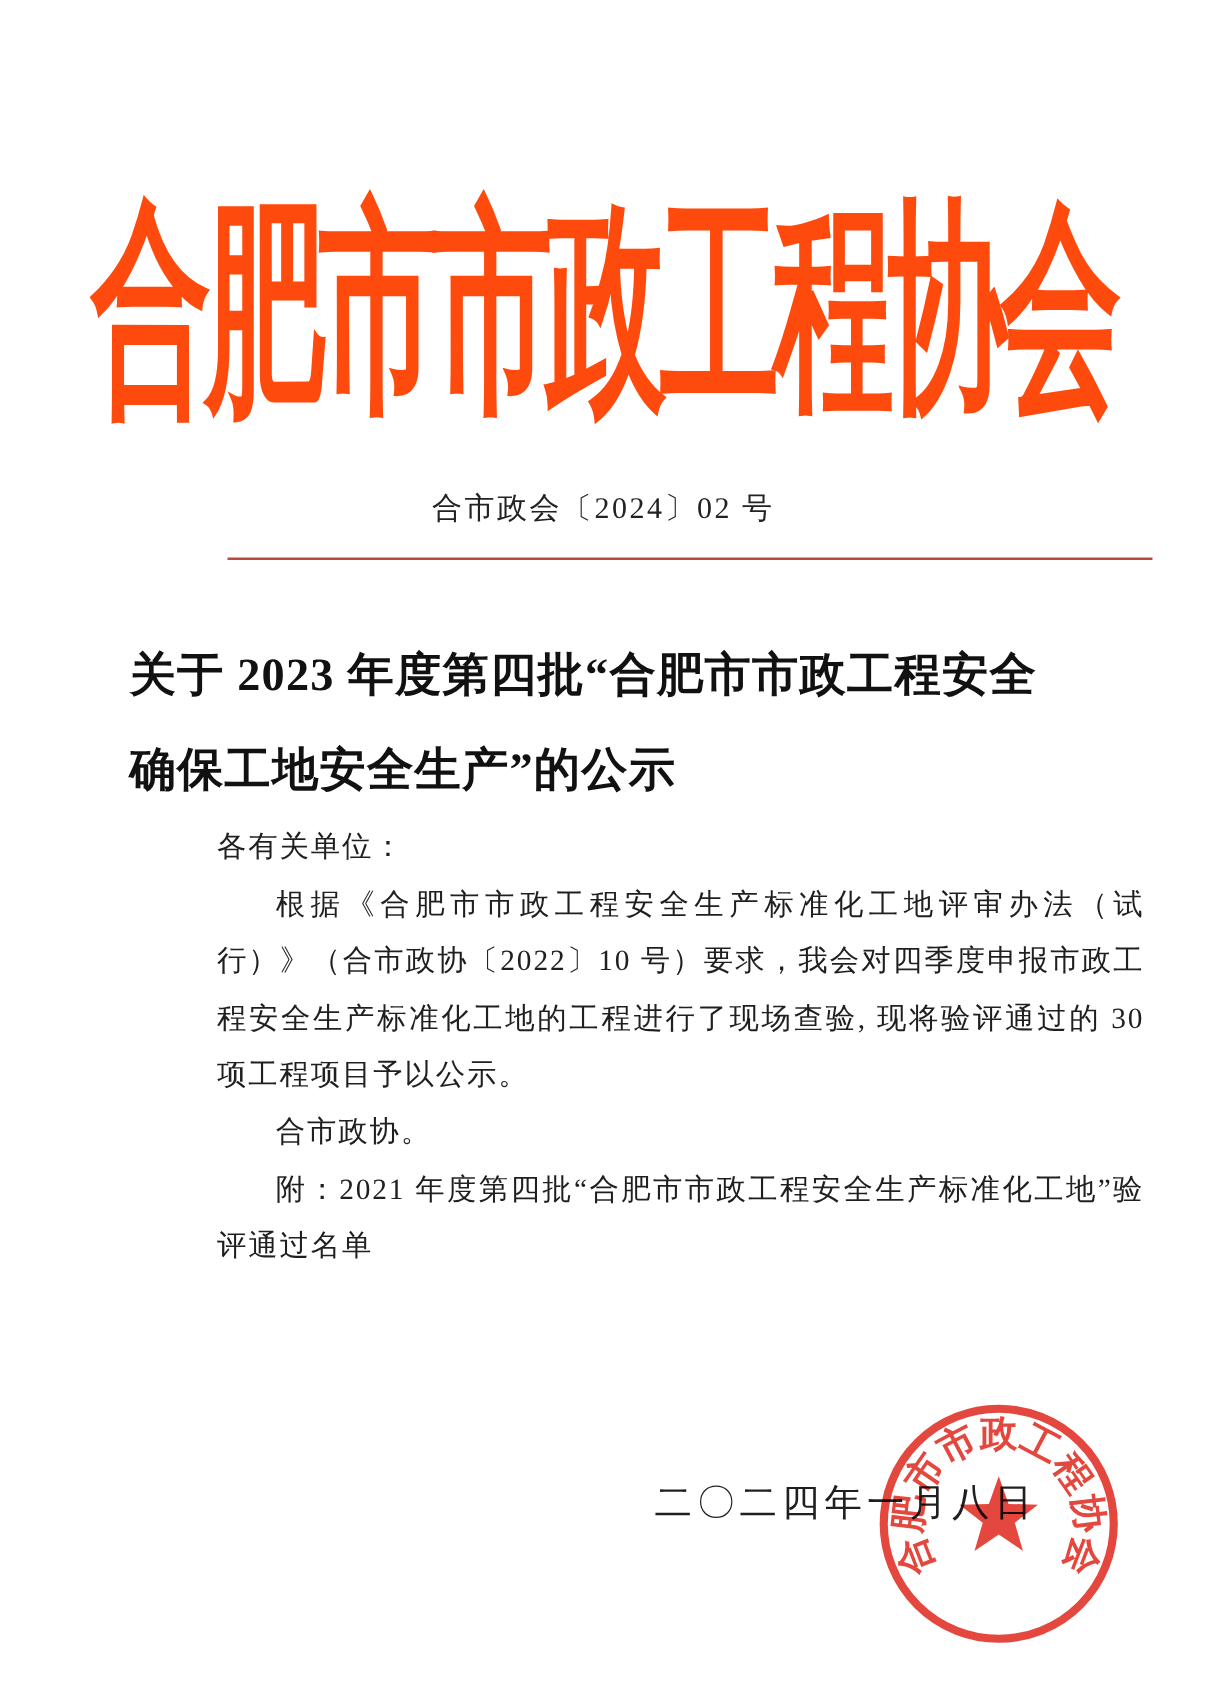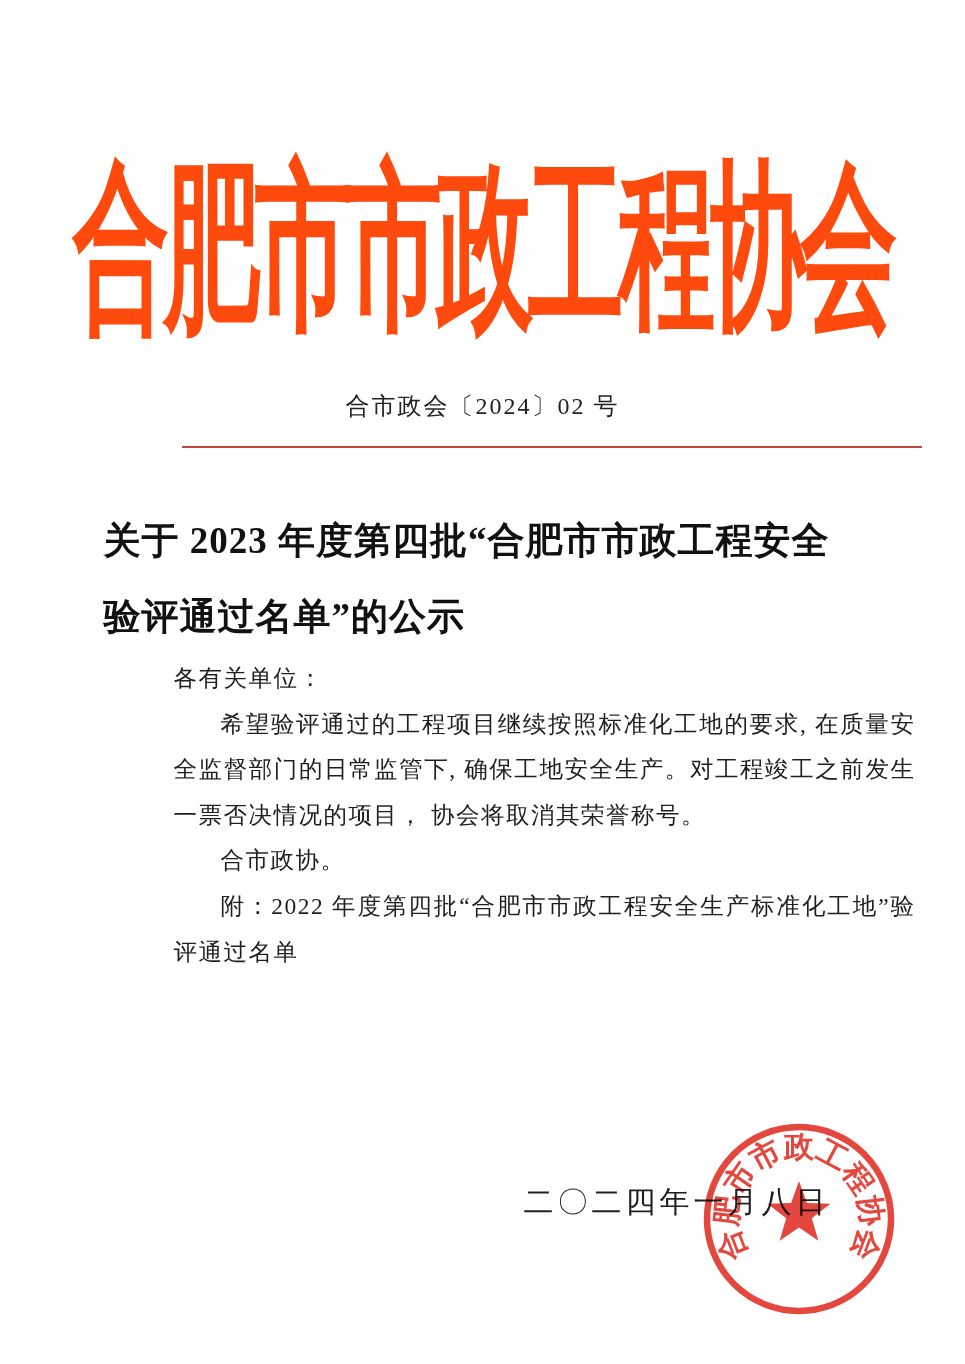--- a/index.html
+++ b/index.html
@@ -111,28 +111,28 @@
 <div class="page">
 
   <div class="org-header">合肥市市政工程协会</div>
 
   <div class="doc-number">合市政会〔2024〕02 号</div>
 
   <div class="red-rule"></div>
 
   <div class="doc-title">
     <span>关于 2023 年度第四批“合肥市市政工程安全</span><br>
-    <span>验评通过名单”的公示</span>
+    <span>确保工地安全生产”的公示</span>
   </div>
 
   <div class="body-block">
     <p class="salutation">各有关单位：</p>
-    <p>希望验评通过的工程项目继续按照标准化工地的要求, 在质量安全监督部门的日常监管下, 确保工地安全生产。对工程竣工之前发生一票否决情况的项目， 协会将取消其荣誉称号。</p>
+    <p>根据《合肥市市政工程安全生产标准化工地评审办法（试行）》（合市政协〔2022〕10 号）要求，我会对四季度申报市政工程安全生产标准化工地的工程进行了现场查验, 现将验评通过的 30 项工程项目予以公示。</p>
     <p>合市政协。</p>
-    <p>附：2022 年度第四批“合肥市市政工程安全生产标准化工地”验评通过名单</p>
+    <p>附：2021 年度第四批“合肥市市政工程安全生产标准化工地”验评通过名单</p>
   </div>
 
   <div class="doc-date">二〇二四年一月八日</div>
 
   <svg class="seal" viewBox="0 0 200 200" xmlns="http://www.w3.org/2000/svg">
     <defs>
       <path id="sealArc" d="M 49.2 135.6 A 62 62 0 1 1 150.8 135.6" fill="none"></path>
     </defs>
     <circle cx="100" cy="100" r="92" fill="none" stroke-width="6.5" stroke="#e02d22"></circle>
     <polygon points="100,62 107.9,84.1 131.4,84.8 112.8,99.2 119.4,121.7 100,108.5 80.6,121.7 87.2,99.2 68.6,84.8 92.1,84.1" fill="#e02d22"></polygon>

